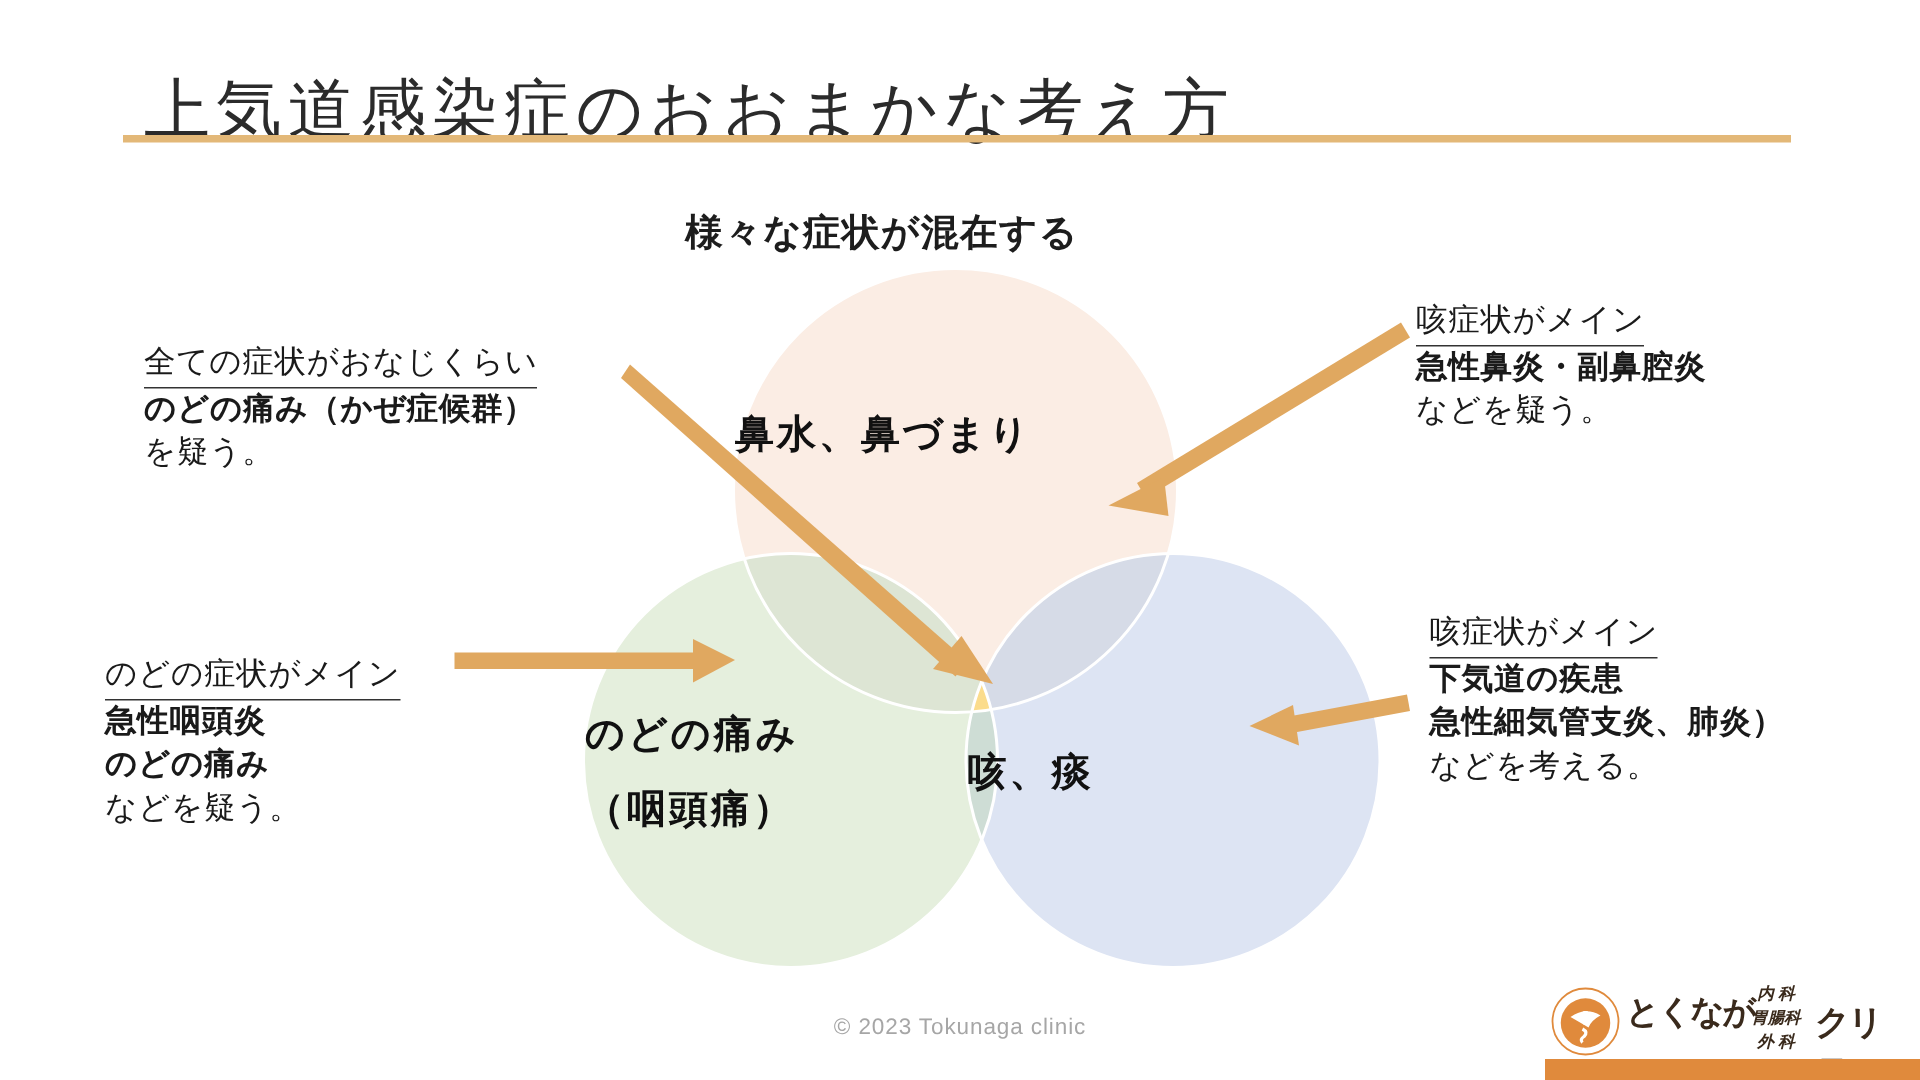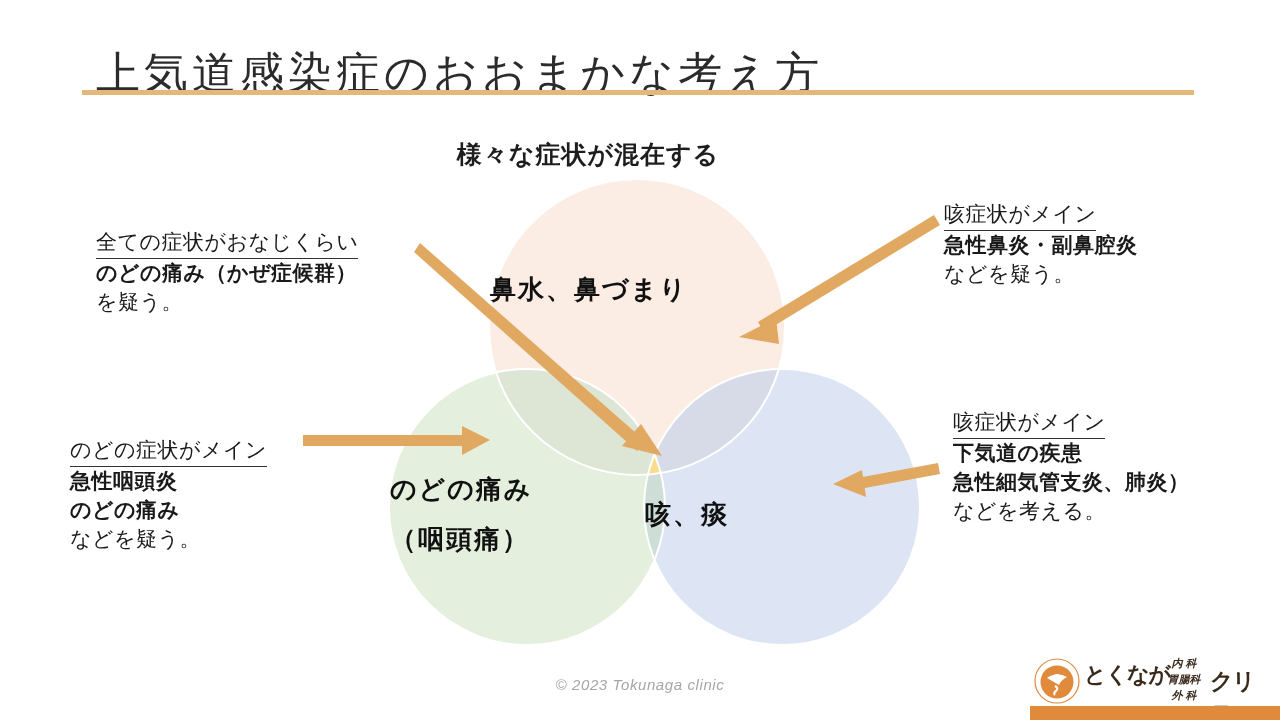--- a/index.html
+++ b/index.html
@@ -103,21 +103,20 @@
   
   #footer-copyright {
     position: absolute;
     left: 0;
     top: 676px;
     width: 1280px;
     text-align: center;
     font-size: 15px;
     color: #a6a6a6;
     letter-spacing: 0.6px;
-    font-style: italic;
   }
 
   
   #logo {
     position: absolute;
     left: 1032px;
     top: 654px;
     width: 240px;
     height: 58px;
   }

